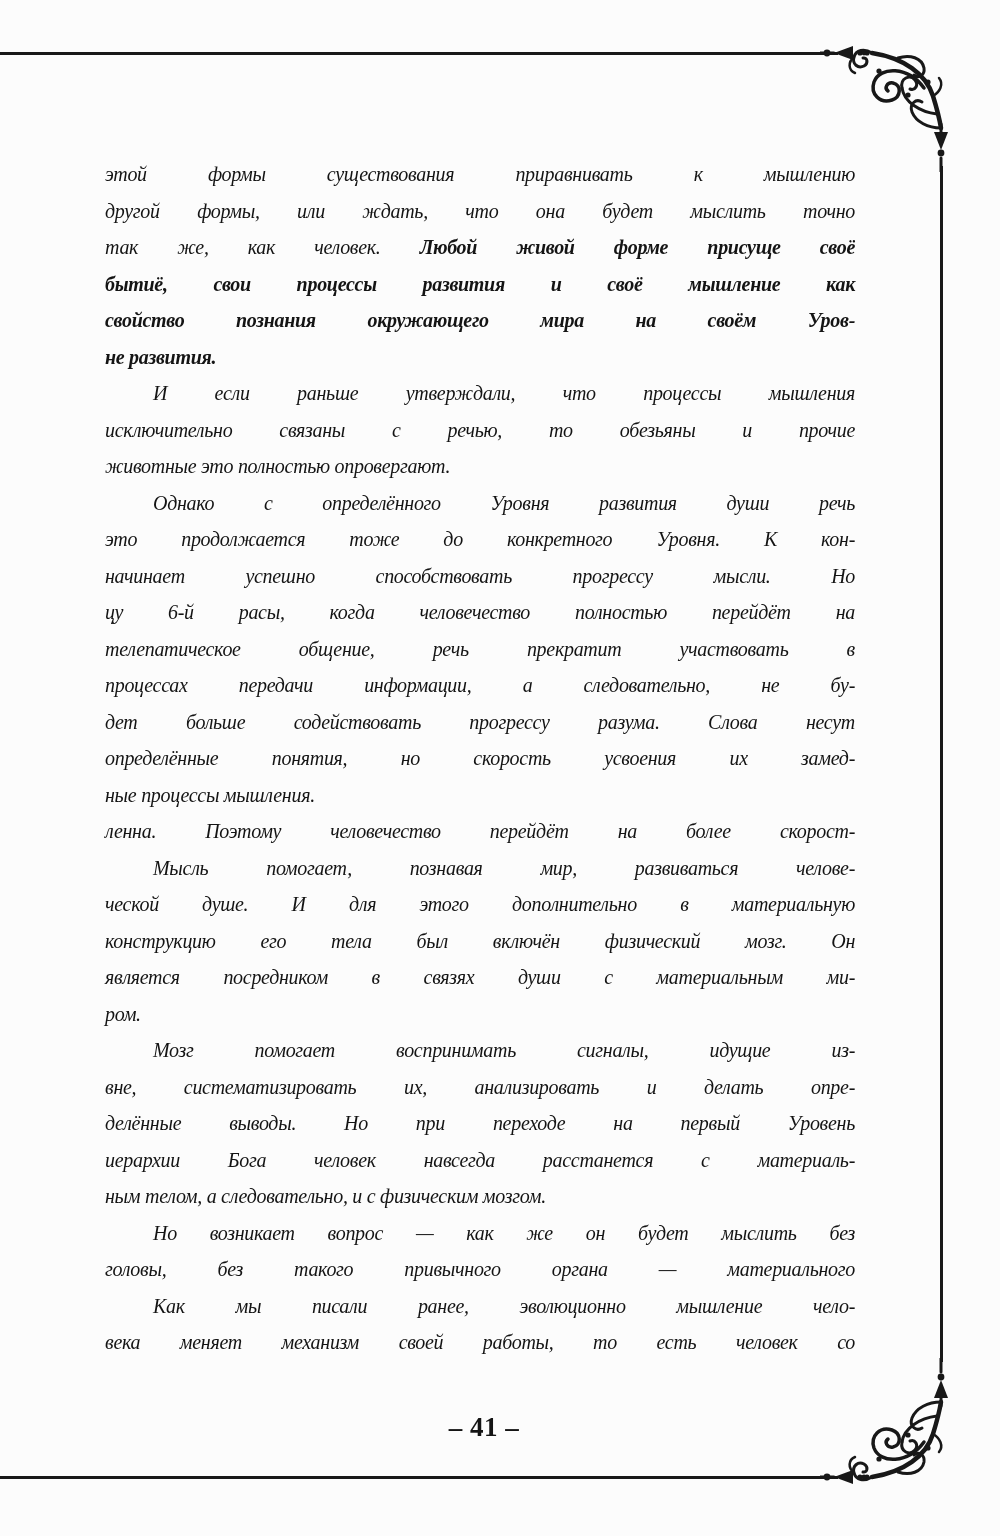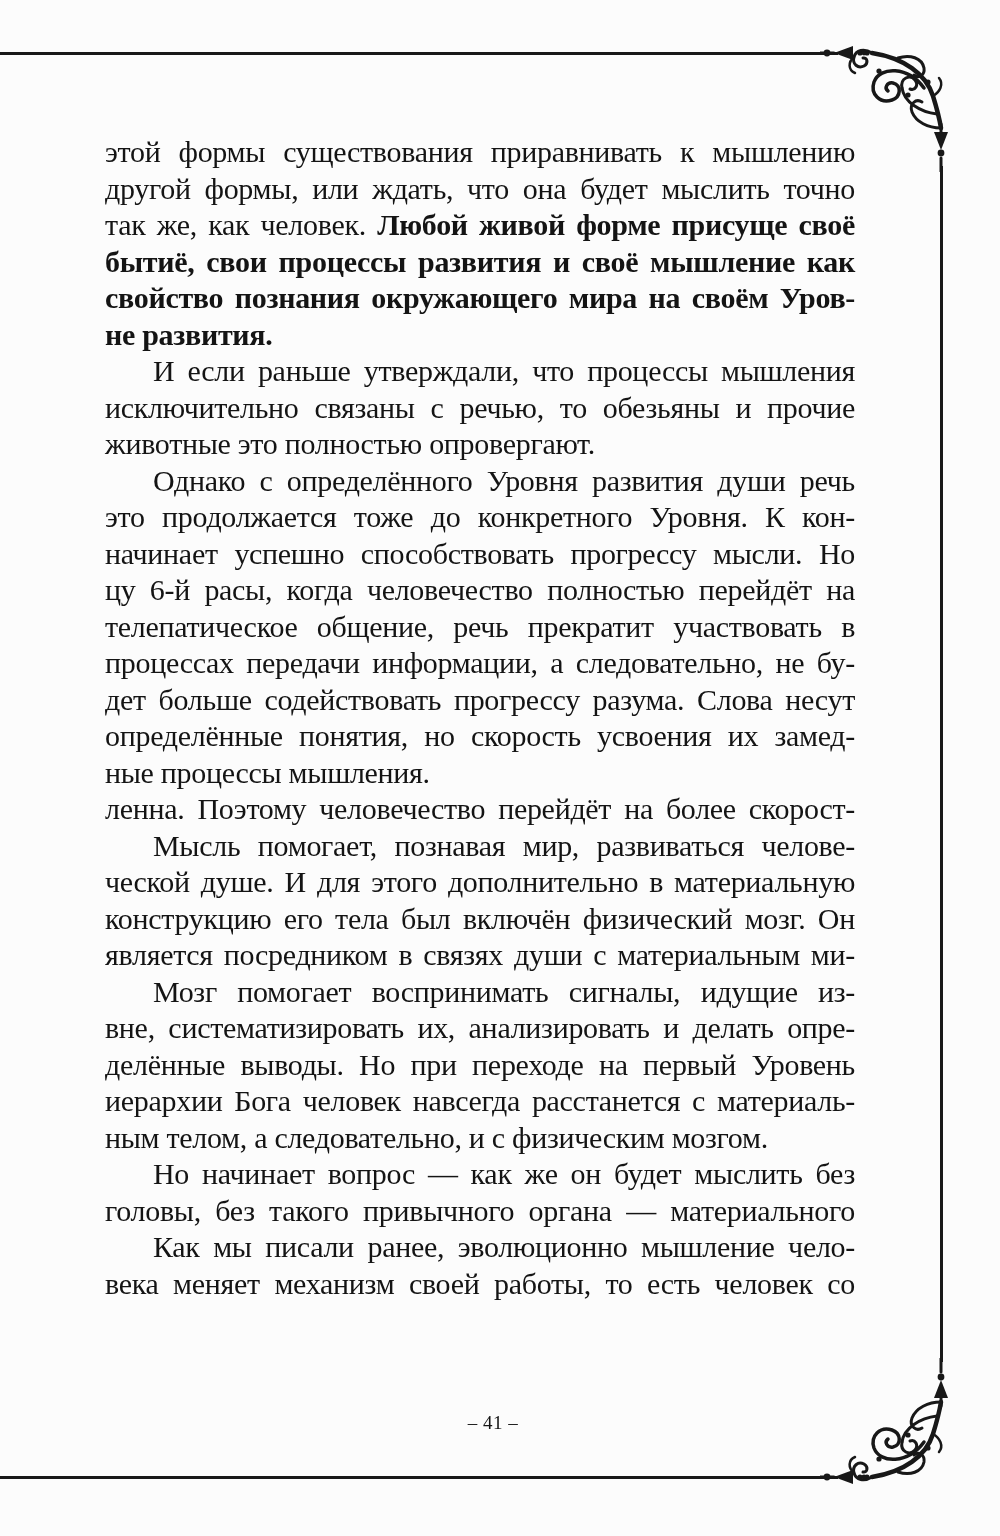--- a/index.html
+++ b/index.html
@@ -14,43 +14,45 @@
   .rule { position: absolute; background: #181818; }
   #top-rule    { left: 0; top: 52px;  width: 838px; height: 3px; }
   #bottom-rule { left: 0; top: 1476px; width: 838px; height: 3px; }
   #right-rule  { left: 940px; top: 166px; width: 3px; height: 1196px; }
   .corner-svg { position: absolute; width: 143px; height: 132px; }
   #corner-top    { left: 820px; top: 40px; }
   #corner-bottom { left: 820px; top: 1358px; }
 
   #text-block {
     position: absolute;
-    left: 105px; top: 134px;
+    left: 105px; top: 156px;
     width: 750px;
-    font-size: 30px;
+    font-size: 20px;
     line-height: 36.5px;
     letter-spacing: -0.3px;
+    font-style: italic;
   }
   .line {
     text-align: justify;
     text-align-last: justify;
     height: 36.5px;
     overflow: visible;
   }
   .line.last { text-align-last: left; }
   .line.indent { text-indent: 48px; }
   .bold { font-weight: bold; }
 
   #page-number {
     position: absolute;
-    left: 118px; top: 1412px;
+    left: 109px; top: 1412px;
     width: 750px;
     text-align: center;
-    font-size: 19px;
+    font-size: 27px;
     letter-spacing: 0.5px;
+    font-weight: bold;
   }
 </style>
 </head>
 <body>
 
 <svg width="0" height="0" style="position:absolute" aria-hidden="true">
   <defs>
     <g id="flourish" stroke="#181818" fill="none" stroke-linecap="round">
 
       <path d="M0,13 H14" stroke-width="3"></path>
@@ -116,24 +118,25 @@
     <div class="line"><span>телепатическое общение, речь прекратит участвовать в</span></div>
     <div class="line"><span>процессах передачи информации, а следовательно, не бу-</span></div>
     <div class="line"><span>дет больше содействовать прогрессу разума. Слова несут</span></div>
     <div class="line"><span>определённые понятия, но скорость усвоения их замед-</span></div>
     <div class="line last"><span>ные процессы мышления.</span></div>
     <div class="line"><span>ленна. Поэтому человечество перейдёт на более скорост-</span></div>
     <div class="line indent"><span>Мысль помогает, познавая мир, развиваться челове-</span></div>
     <div class="line"><span>ческой душе. И для этого дополнительно в материальную</span></div>
     <div class="line"><span>конструкцию его тела был включён физический мозг. Он</span></div>
     <div class="line"><span>является посредником в связях души с материальным ми-</span></div>
+    <div class="line last"><span>ром.</span></div>
     <div class="line indent"><span>Мозг помогает воспринимать сигналы, идущие из-</span></div>
     <div class="line"><span>вне, систематизировать их, анализировать и делать опре-</span></div>
     <div class="line"><span>делённые выводы. Но при переходе на первый Уровень</span></div>
     <div class="line"><span>иерархии Бога человек навсегда расстанется с материаль-</span></div>
     <div class="line last"><span>ным телом, а следовательно, и с физическим мозгом.</span></div>
-    <div class="line indent"><span>Но начинает вопрос — как же он будет мыслить без</span></div>
+    <div class="line indent"><span>Но возникает вопрос — как же он будет мыслить без</span></div>
     <div class="line"><span>головы, без такого привычного органа — материального</span></div>
     <div class="line indent"><span>Как мы писали ранее, эволюционно мышление чело-</span></div>
     <div class="line"><span>века меняет механизм своей работы, то есть человек со</span></div>
   </div>
 
 <div id="page-number">– 41 –</div>
 
 </body></html>

